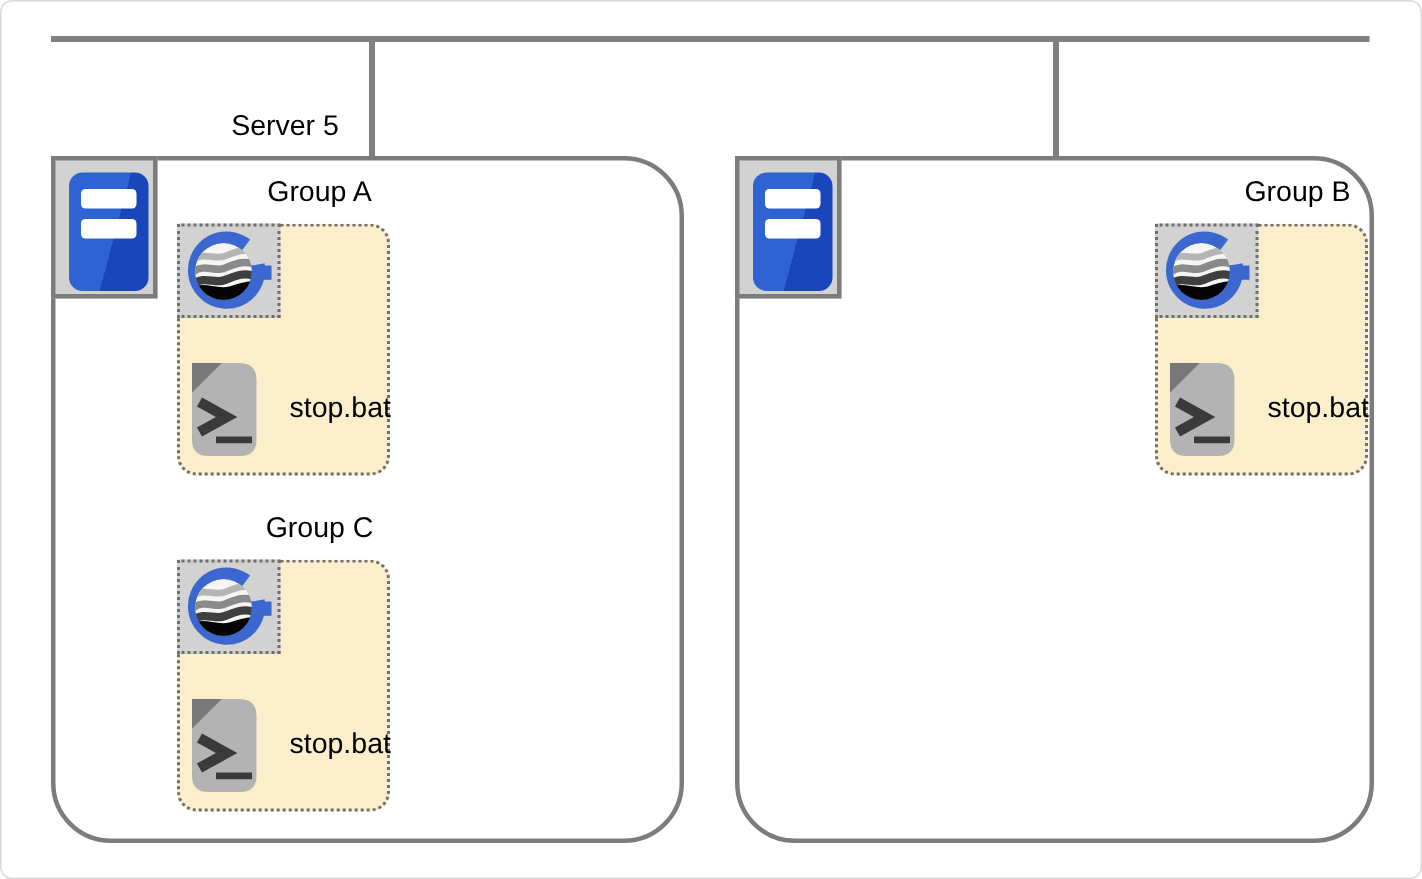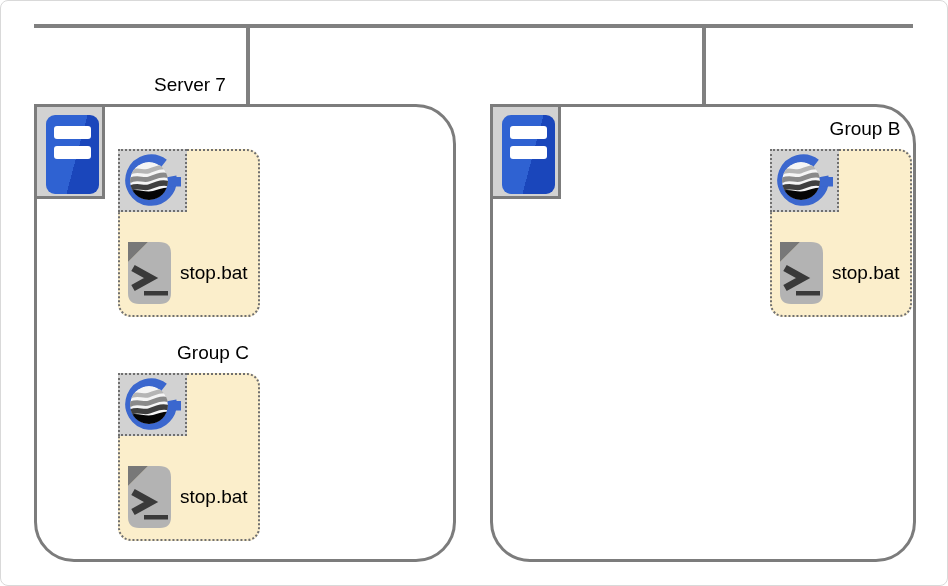--- a/index.html
+++ b/index.html
@@ -22,51 +22,52 @@
   .tower{position:absolute;left:9px;top:8px;width:53px;height:79px;border-radius:9px;
          background:linear-gradient(105deg,#2F62D2 56%,#1A46BB 56%);}
   .tower .bar{position:absolute;left:8px;width:37px;height:13px;border-radius:3px;background:#fff;}
   .bar1{top:11px;} .bar2{top:31px;}
   
   .group{width:142px;height:168px;background:#FBEECB;border:2px dotted #6F6F6F;border-radius:13px;box-sizing:border-box;}
   .group .glabel{position:absolute;left:33px;top:-34px;width:120px;}
   .tile{position:absolute;left:-2px;top:-2px;width:69px;height:63px;background:#D2D2D2;
         border:2px dotted #6F6F6F;box-sizing:border-box;}
   .tile svg{position:absolute;left:2px;top:2px;}
-  .filerow{position:absolute;left:6px;top:89px;display:flex;align-items:center;gap:7px;}
+  .filerow{position:absolute;left:6px;top:89px;display:flex;align-items:center;gap:20px;}
   .fname{font-size:19px;color:#000;white-space:nowrap;}
 </style>
 </head>
 <body>
 
 <div id="canvas">
 
   <div class="abs bus"></div>
   <div class="abs stub" style="left:245px;"></div>
   <div class="abs stub" style="left:701px;"></div>
 
-  <div class="abs lbl srv-lbl" style="left:129px;">Server 7</div>
+  <div class="abs lbl srv-lbl" style="left:129px;">Server 5</div>
 
   <div class="abs server-box" style="left:33px;width:422px;"></div>
   <div class="abs server-box" style="left:489px;width:426px;"></div>
 
   <div class="abs plate" style="left:33px;">
     <div class="tower">
       <div class="bar bar1"></div>
       <div class="bar bar2"></div>
     </div>
   </div>
   <div class="abs plate" style="left:489px;">
     <div class="tower">
       <div class="bar bar1"></div>
       <div class="bar bar2"></div>
     </div>
   </div>
 
   <div class="abs group" style="left:117px;top:148px;">
+    <div class="glabel lbl">Group A</div>
     <div class="tile">
       <svg width="61" height="55" viewBox="0 0 61 55">
         <path d="M 49.7 23.4 A 21 21 0 1 1 41.9 10.5" fill="none" stroke="#3B67CE" stroke-width="9.5"></path>
         <rect x="28" y="24" width="31" height="9.5" fill="#3B67CE"></rect>
         <g transform="translate(27,28)">
           <clipPath id="sphA">
               <circle cx="0" cy="0" r="19"></circle>
             </clipPath>
           <g clip-path="url(#sphA)">
             <circle cx="0" cy="0" r="19" fill="#F5F5F5"></circle>

